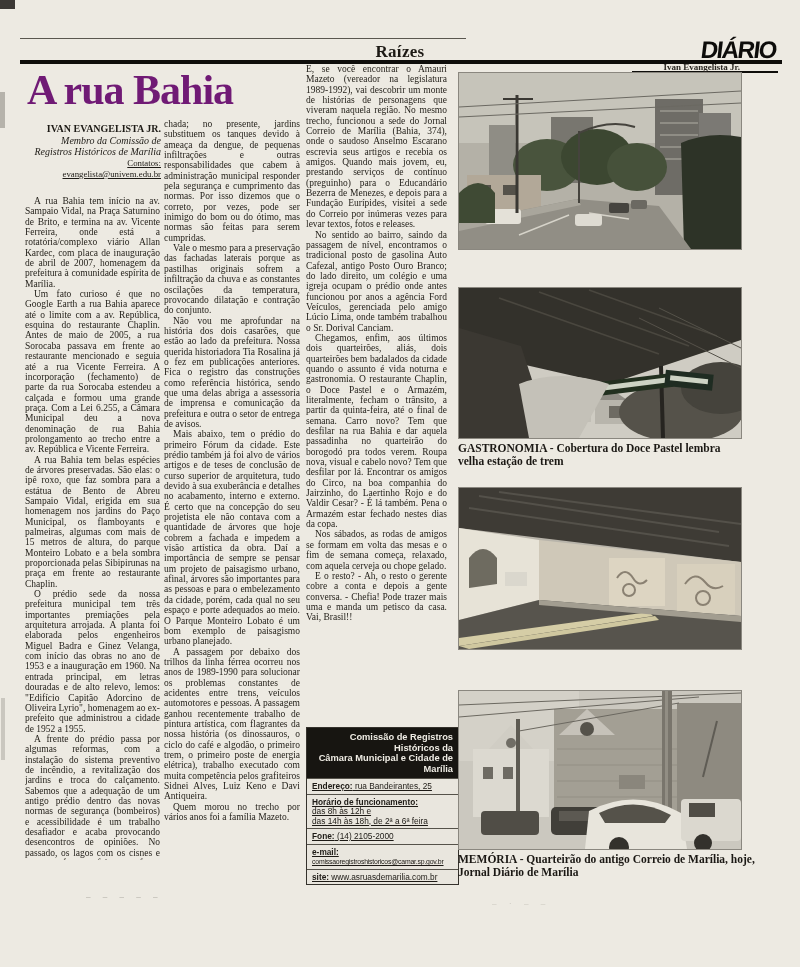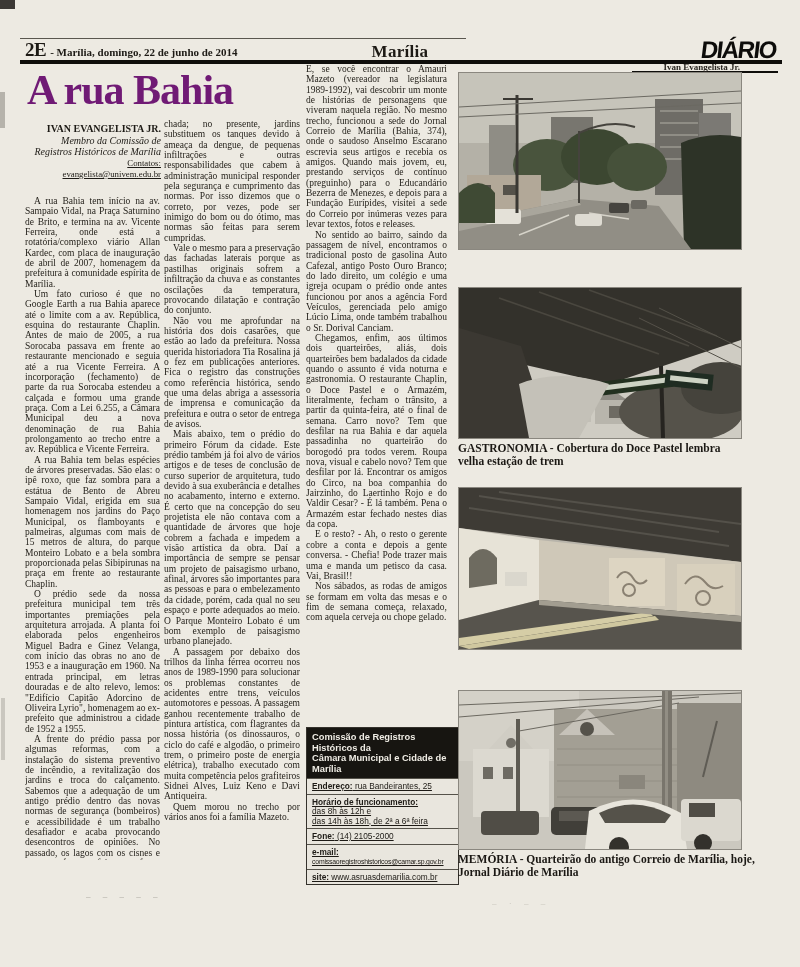--- a/index.html
+++ b/index.html
@@ -36,21 +36,21 @@
   
   .col{position:absolute;overflow:hidden;text-align:justify;font-size:9.5px;line-height:10.35px;color:#201d17;}
   #col1{left:25px;top:196px;width:135px;height:664px;}
   #col2{left:164px;top:119px;width:136px;height:744px;}
   #col3{left:306px;top:64px;width:141px;height:660px;}
   .col p{margin:0;text-indent:9px;}
   .col p.noindent{text-indent:0;}
 
   
   #infobox{position:absolute;left:306px;top:727px;width:151px;background:#e9e6de;border:1px solid #35322c;font-family:"Liberation Sans",sans-serif;}
-  #infobox-header{background:#171511;color:#efece4;font-size:9.3px;font-weight:bold;line-height:10.5px;padding:4px 5px;white-space:pre-line;}
+  #infobox-header{background:#171511;color:#efece4;font-size:9.3px;font-weight:bold;line-height:10.5px;padding:4px 5px;white-space:pre-line;text-align:right;}
   .ib-row{padding:3px 5px 2px 5px;border-top:1px solid #55524a;font-size:8.3px;line-height:9.5px;text-decoration:underline;}
   .ib-row:first-of-type{border-top:none;}
   .ib-label{font-weight:bold;}
   .ib-value{white-space:pre-line;}
   .ib-row.small .ib-value{display:block;font-size:6.9px;letter-spacing:-.2px;}
 
   
   figure{position:absolute;left:458px;margin:0;width:282px;}
   figure svg{display:block;width:282px;border:1px solid #8a877f;}
   figcaption{width:312px;font-size:11.5px;font-weight:bold;line-height:13px;margin-top:3px;color:#1b1814;white-space:pre-line;}
@@ -64,24 +64,21 @@
 
 <div id="page">
 
   <div id="smudge-tl" class="smudge"></div>
   <div id="smudge-l1" class="smudge"></div>
   <div id="smudge-l2" class="smudge"></div>
   <div id="dashrow-1" class="dashrow">– –  – – –</div>
   <div id="dashrow-2" class="dashrow">– ·  – –</div>
 
   <div id="rule-top"></div>
-  <div id="hdr-left">
-    <span id="edition">2E</span><span id="dateline">- Marília, domingo, 22 de junho de 2014</span>
-  </div>
-  <div id="section-name">Marília</div>
+  <div id="section-name">Raízes</div>
   <div id="logo">DIÁRIO</div>
   <div id="rule-thick"></div>
   <div id="rule-logo"></div>
   <div id="photo-credit">Ivan Evangelista Jr.</div>
 
   <h1 id="article-title" style="margin:0;">A rua Bahia</h1>
   <div id="byline">
     <div class="by-author">IVAN EVANGELISTA JR.</div>
     <div class="by-role">Membro da Comissão de</div>
     <div class="by-role">Registros Históricos de Marília</div>
@@ -102,22 +99,22 @@
     <p>Não vou me aprofundar na história dos dois casarões, que estão ao lado da prefeitura. Nossa querida historiadora Tia Rosalina já o fez em publicações anteriores. Fica o registro das construções como referência histórica, sendo que uma delas abriga a assessoria de imprensa e comunicação da prefeitura e outra o setor de entrega de avisos.</p>
     <p>Mais abaixo, tem o prédio do primeiro Fórum da cidade. Este prédio também já foi alvo de vários artigos e de teses de conclusão de curso superior de arquitetura, tudo devido à sua exuberância e detalhes no acabamento, interno e externo. É certo que na concepção do seu projetista ele não contava com a quantidade de árvores que hoje cobrem a fachada e impedem a visão artística da obra. Daí a importância de sempre se pensar um projeto de paisagismo urbano, afinal, árvores são importantes para as pessoas e para o embelezamento da cidade, porém, cada qual no seu espaço e porte adequados ao meio. O Parque Monteiro Lobato é um bom exemplo de paisagismo urbano planejado.</p>
     <p>A passagem por debaixo dos trilhos da linha férrea ocorreu nos anos de 1989-1990 para solucionar os problemas constantes de acidentes entre trens, veículos automotores e pessoas. A passagem ganhou recentemente trabalho de pintura artística, com flagrantes da nossa história (os dinossauros, o ciclo do café e algodão, o primeiro trem, o primeiro poste de energia elétrica), trabalho executado com muita competência pelos grafiteiros Sidnei Alves, Luiz Keno e Davi Antiqueira.</p>
     <p>Quem morou no trecho por vários anos foi a família Mazeto.</p>
   </div>
 
   <div id="col3" class="col">
     <p class="noindent">E, se você encontrar o Amauri Mazeto (vereador na legislatura 1989-1992), vai descobrir um monte de histórias de personagens que viveram naquela região. No mesmo trecho, funcionou a sede do Jornal Correio de Marília (Bahia, 374), onde o saudoso Anselmo Escarano escrevia seus artigos e recebia os amigos. Quando mais jovem, eu, prestando serviços de contínuo (preguinho) para o Educandário Bezerra de Menezes, e depois para a Fundação Eurípides, visitei a sede do Correio por inúmeras vezes para levar textos, fotos e releases.</p>
     <p>No sentido ao bairro, saindo da passagem de nível, encontramos o tradicional posto de gasolina Auto Cafezal, antigo Posto Ouro Branco; do lado direito, um colégio e uma igreja ocupam o prédio onde antes funcionou por anos a agência Ford Veículos, gerenciada pelo amigo Lúcio Lima, onde também trabalhou o Sr. Dorival Canciam.</p>
     <p>Chegamos, enfim, aos últimos dois quarteirões, aliás, dois quarteirões bem badalados da cidade quando o assunto é vida noturna e gastronomia. O restaurante Chaplin, o Doce Pastel e o Armazém, literalmente, fecham o trânsito, a partir da quinta-feira, até o final de semana. Carro novo? Tem que desfilar na rua Bahia e dar aquela passadinha no quarteirão do borogodó pra todos verem. Roupa nova, visual e cabelo novo? Tem que desfilar por lá. Encontrar os amigos do Circo, na boa companhia do Jairzinho, do Laertinho Rojo e do Valdir Cesar? - É lá também. Pena o Armazém estar fechado nestes dias da copa.</p>
+    <p>Nos sábados, as rodas de amigos se formam em volta das mesas e o fim de semana começa, relaxado, com aquela cerveja ou chope gelado.</p>
     <p>E o resto? - Ah, o resto o gerente cobre a conta e depois a gente conversa. - Chefia! Pode trazer mais uma e manda um petisco da casa. Vai, Brasil!!</p>
-    <p>Nos sábados, as rodas de amigos se formam em volta das mesas e o fim de semana começa, relaxado, com aquela cerveja ou chope gelado.</p>
   </div>
 
   <div id="infobox">
     <div id="infobox-header">Comissão de Registros Históricos da
 Câmara Municipal e Cidade de Marília</div>
     <div class="ib-row">
       <span class="ib-label">Endereço:</span><span class="ib-value"> rua Bandeirantes, 25</span>
     </div>
     <div class="ib-row">
       <span class="ib-label">Horário de funcionamento:</span><br>

